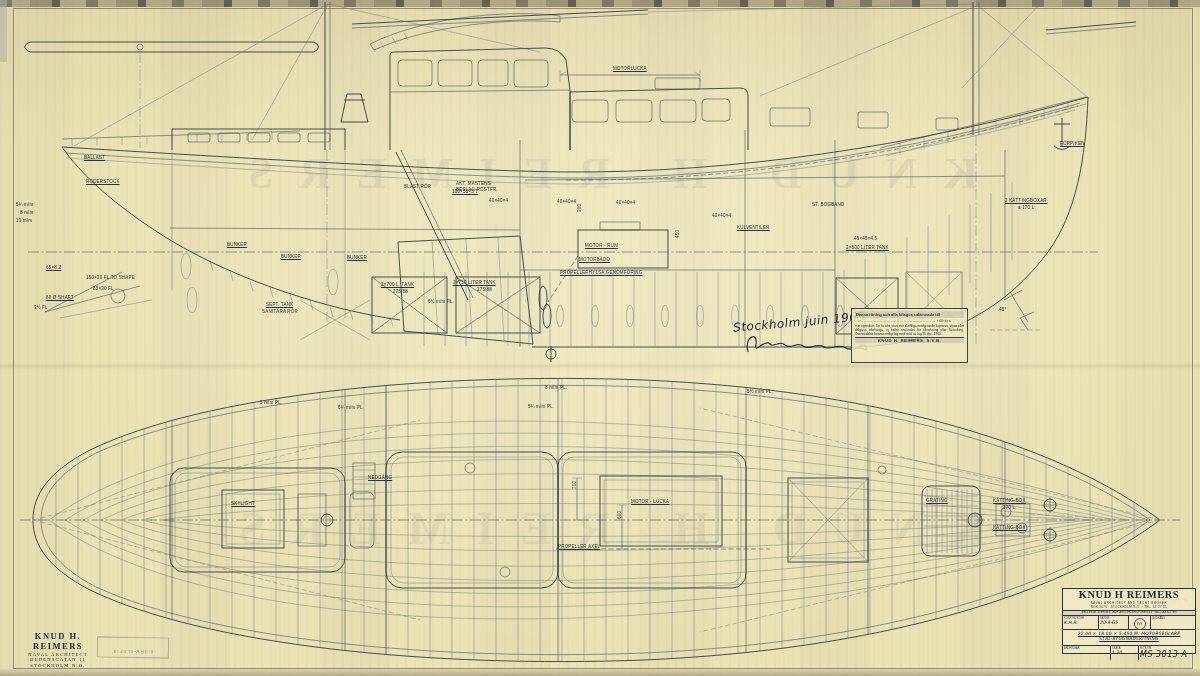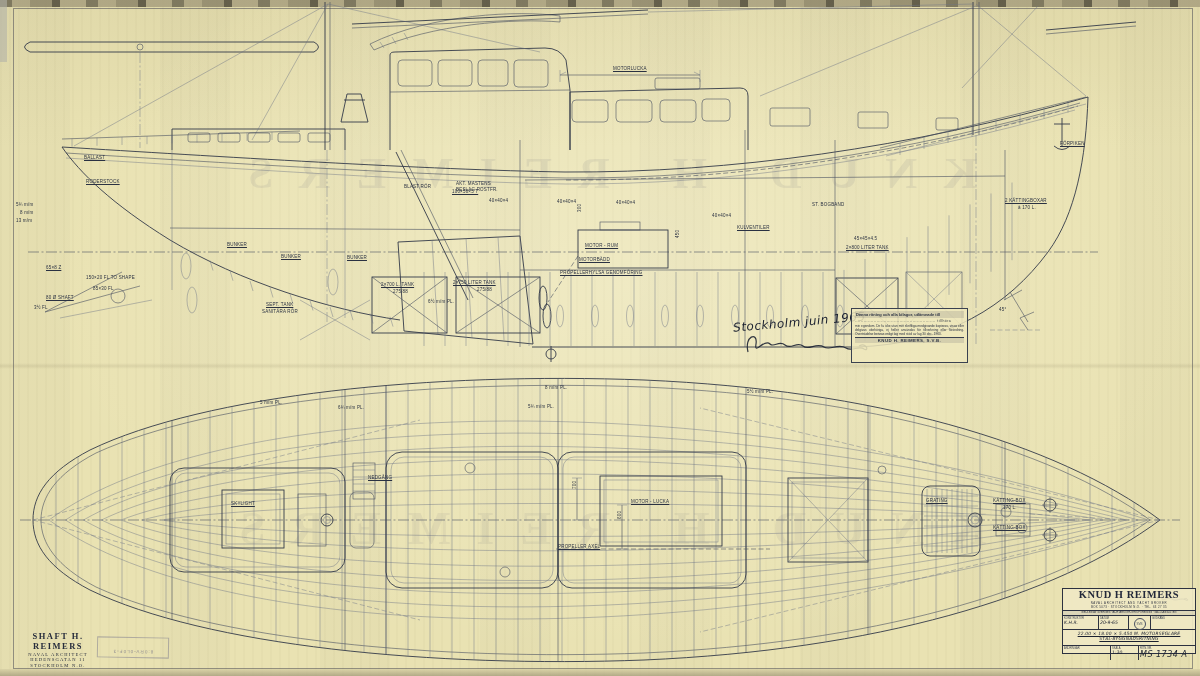--- a/index.html
+++ b/index.html
@@ -570,21 +570,21 @@
   <div class="hand placedate">Stockholm juin 1965</div>
 
   <div class="copybox">
     <div class="hd">Denna ritning och alla bilagor, utlämnade till</div>
     <div class="dot">........................................................  tillhöra</div>
     <div class="bd">min egendom. De få icke utan mitt skriftliga medgivande kopieras, visas eller delgivas obehöriga, ej heller användas för tillverkning eller förändring. Överträdelse beivras enligt lag med stöd av lag 30 dec. 1960.</div>
     <div class="ft">KNUD H. REIMERS, S.V.B.</div>
   </div>
 
   <div class="archblock">
-    <div class="l1">SHAFT H. REIMERS</div>
+    <div class="l1">KNUD H. REIMERS</div>
     <div class="ln">NAVAL ARCHITECT</div>
     <div class="ln">HEDENSGATAN 11</div>
     <div class="ln">STOCKHOLM N.O.</div>
   </div>
 
   <div class="stamp">8:0RV-0L0F-3</div>
 
   <div class="tblock">
     <div class="tb-co">KNUD H REIMERS</div>
     <div class="tb-sub">NAVAL ARCHITECT AND YACHT BROKER</div>
@@ -613,17 +613,17 @@
     <div class="tb-bot">
       <div class="tb-cell" style="width:48px">
         <div class="tb-lab">ÄNDRINGAR</div>
       </div>
       <div class="tb-cell" style="width:28px">
         <div class="tb-lab">SKALA</div>
         <div class="tb-val hand">1:20</div>
       </div>
       <div class="tb-cell" style="flex:1">
         <div class="tb-lab">RITN. NR.</div>
-        <div class="tb-num hand">MS 1734 A</div>
+        <div class="tb-num hand">MS 3013 A</div>
       </div>
     </div>
   </div>
 </div>
 
 </body></html>

